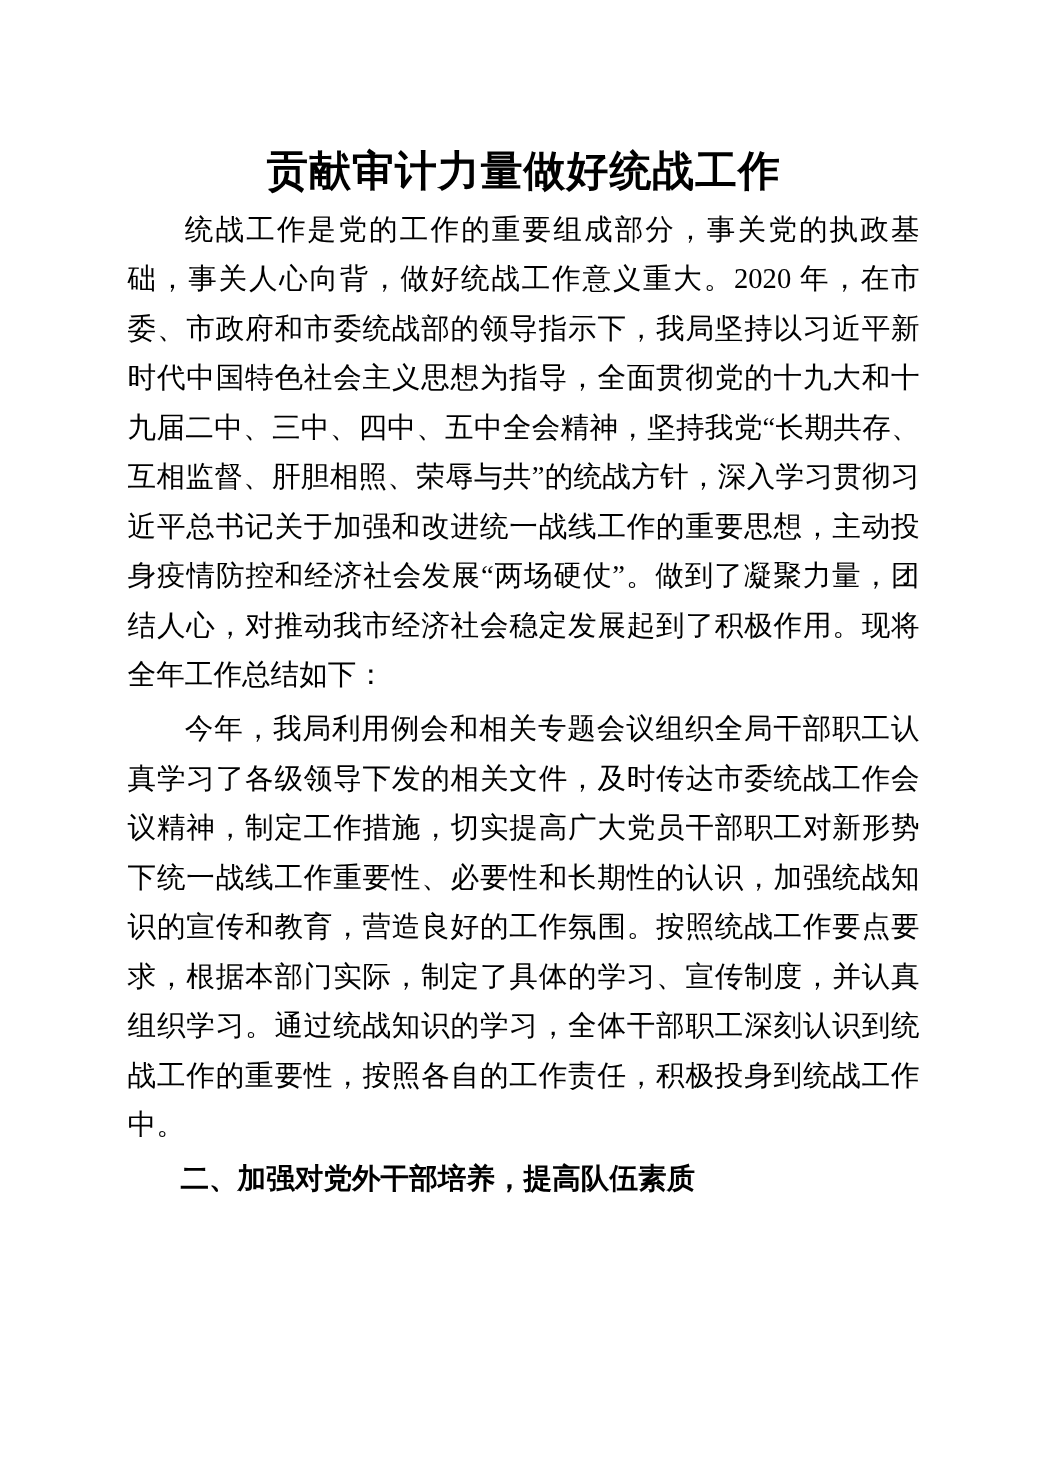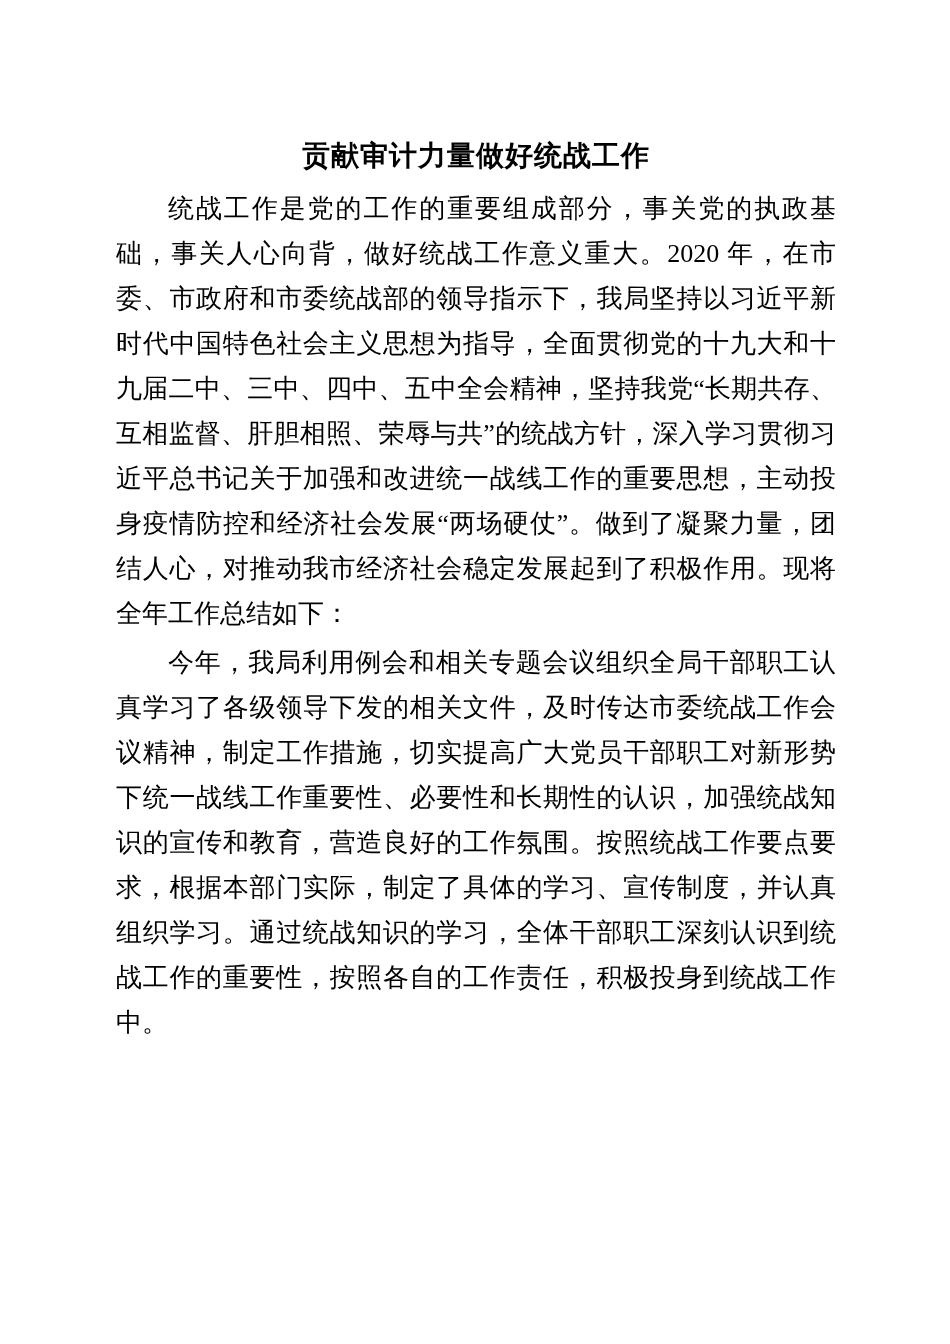--- a/index.html
+++ b/index.html
@@ -15,21 +15,21 @@
     color: #000000;
     overflow: hidden;
     font-family: "Liberation Serif", "DejaVu Serif", serif;
   }
   .content {
     padding: 130px 110px 0 112px; 
   }
   .doc-title {
     font-family: "Liberation Serif", "DejaVu Serif", serif;
     font-weight: 700;
-    font-size: 28px;
+    font-size: 38px;
     line-height: 52px;
     text-align: center;
     letter-spacing: 1px;
     white-space: nowrap;
   }
   .doc-subtitle {
     margin-top: 44px;
     font-size: 26px;
     line-height: 45px;
     text-indent: 2em;
@@ -62,15 +62,16 @@
   <div class="content">
 
     <div class="doc-title">贡献审计力量做好统战工作</div>
 
 
     <p class="doc-para">统战工作是党的工作的重要组成部分，事关党的执政基础，事关人心向背，做好统战工作意义重大。2020 年，在市委、市政府和市委统战部的领导指示下，我局坚持以习近平新时代中国特色社会主义思想为指导，全面贯彻党的十九大和十九届二中、三中、四中、五中全会精神，坚持我党“长期共存、互相监督、肝胆相照、荣辱与共”的统战方针，深入学习贯彻习近平总书记关于加强和改进统一战线工作的重要思想，主动投身疫情防控和经济社会发展“两场硬仗”。做到了凝聚力量，团结人心，对推动我市经济社会稳定发展起到了积极作用。现将全年工作总结如下：</p>
 
 
     <p class="doc-para">今年，我局利用例会和相关专题会议组织全局干部职工认真学习了各级领导下发的相关文件，及时传达市委统战工作会议精神，制定工作措施，切实提高广大党员干部职工对新形势下统一战线工作重要性、必要性和长期性的认识，加强统战知识的宣传和教育，营造良好的工作氛围。按照统战工作要点要求，根据本部门实际，制定了具体的学习、宣传制度，并认真组织学习。通过统战知识的学习，全体干部职工深刻认识到统战工作的重要性，按照各自的工作责任，积极投身到统战工作中。</p>
 
+    <h2 class="doc-heading">二、加强对党外干部培养，提高队伍素质</h2>
 
   </div>
 </div>
 
 </body></html>

